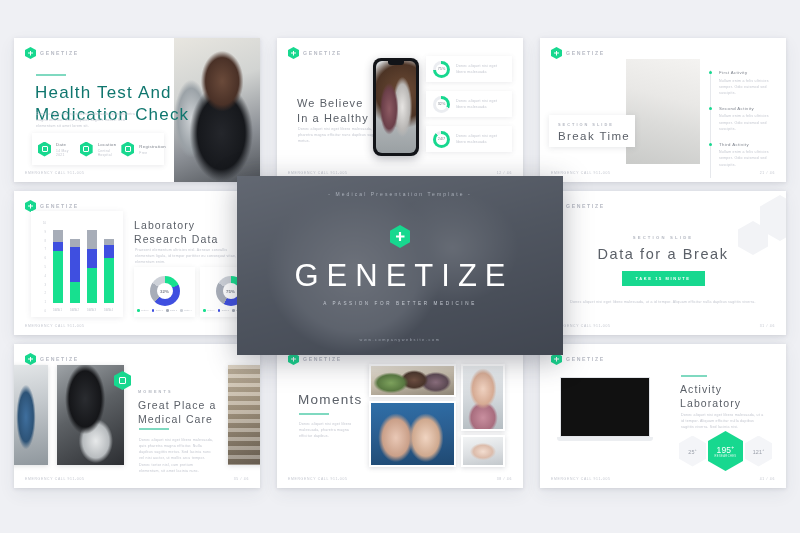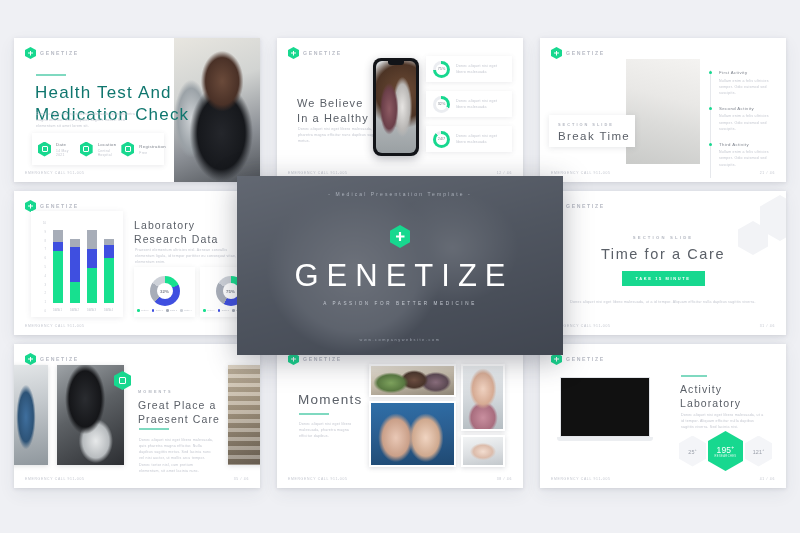--- a/index.html
+++ b/index.html
@@ -407,41 +407,41 @@
   <div class="slide s-mr">
     <div class="hexdeco" style="right:-14px;top:4px;width:40px;height:46px"></div>
     <div class="hexdeco" style="right:18px;top:30px;width:30px;height:34px"></div>
     <div class="hexdeco" style="left:-12px;top:78px;width:34px;height:39px"></div>
     <div class="brand">
       <div class="hexmark"></div>
       <div class="brandtext">GENETIZE</div>
     </div>
     <div class="s6-wrap">
       <div class="eyebrow">SECTION SLIDE</div>
-      <div class="s6-big">Time for a Care</div>
+      <div class="s6-big">Data for a Break</div>
       <div class="btn-green">TAKE 15 MINUTE</div>
       <div class="lorem s6-lorem">Donec aliquet nisi eget libero malesuada, ut a id tempor. Aliquam efficitur nulla dapibus sagittis viverra.</div>
     </div>
     <div class="footL">EMERGENCY CALL 911-005</div>
     <div class="footR">31 / 46</div>
   </div>
 
   <div class="slide s-bl">
     <div class="brand">
       <div class="hexmark"></div>
       <div class="brandtext">GENETIZE</div>
     </div>
     <div class="ph ph-ward" style="position:absolute;left:-4px;top:21px;width:38px;height:100px;box-shadow:0 1px 5px rgba(70,75,90,.18)"></div>
     <div class="ph ph-micro" style="position:absolute;left:43px;top:21px;width:67px;height:100px;box-shadow:0 1px 5px rgba(70,75,90,.18)"></div>
     <div class="s7-badge">
         <span></span>
       </div>
     <div class="eyebrow" style="position:absolute;left:124px;top:46px;font-size:3.8px">MOMENTS</div>
     <div style="position:absolute;left:124px;top:54px;font-size:10.5px;letter-spacing:1.1px;line-height:1.35;color:#5b6068;font-weight:300;white-space:pre-line">Great Place a
-Praesent Care</div>
+Medical Care</div>
     <div class="rule" style="position:absolute;left:125px;top:84px"></div>
     <div class="lorem" style="position:absolute;left:125px;top:93px;width:76px">Donec aliquet nisi eget libero malesuada, quis pharetra magna efficitur. Nulla dapibus sagittis metus. Sed lacinia nunc vel nisi auctor, ut mollis arcu tempor. Donec tortor nisl, cum pretium elementum, sit amet lacinia nunc.</div>
     <div class="ph ph-shelf" style="position:absolute;right:-4px;top:21px;width:36px;height:100px;box-shadow:0 1px 5px rgba(70,75,90,.18)"></div>
     <div class="footL">EMERGENCY CALL 911-005</div>
     <div class="footR">35 / 46</div>
   </div>
 
   <div class="slide s-bm">
     <div class="brand">
       <div class="hexmark"></div>

